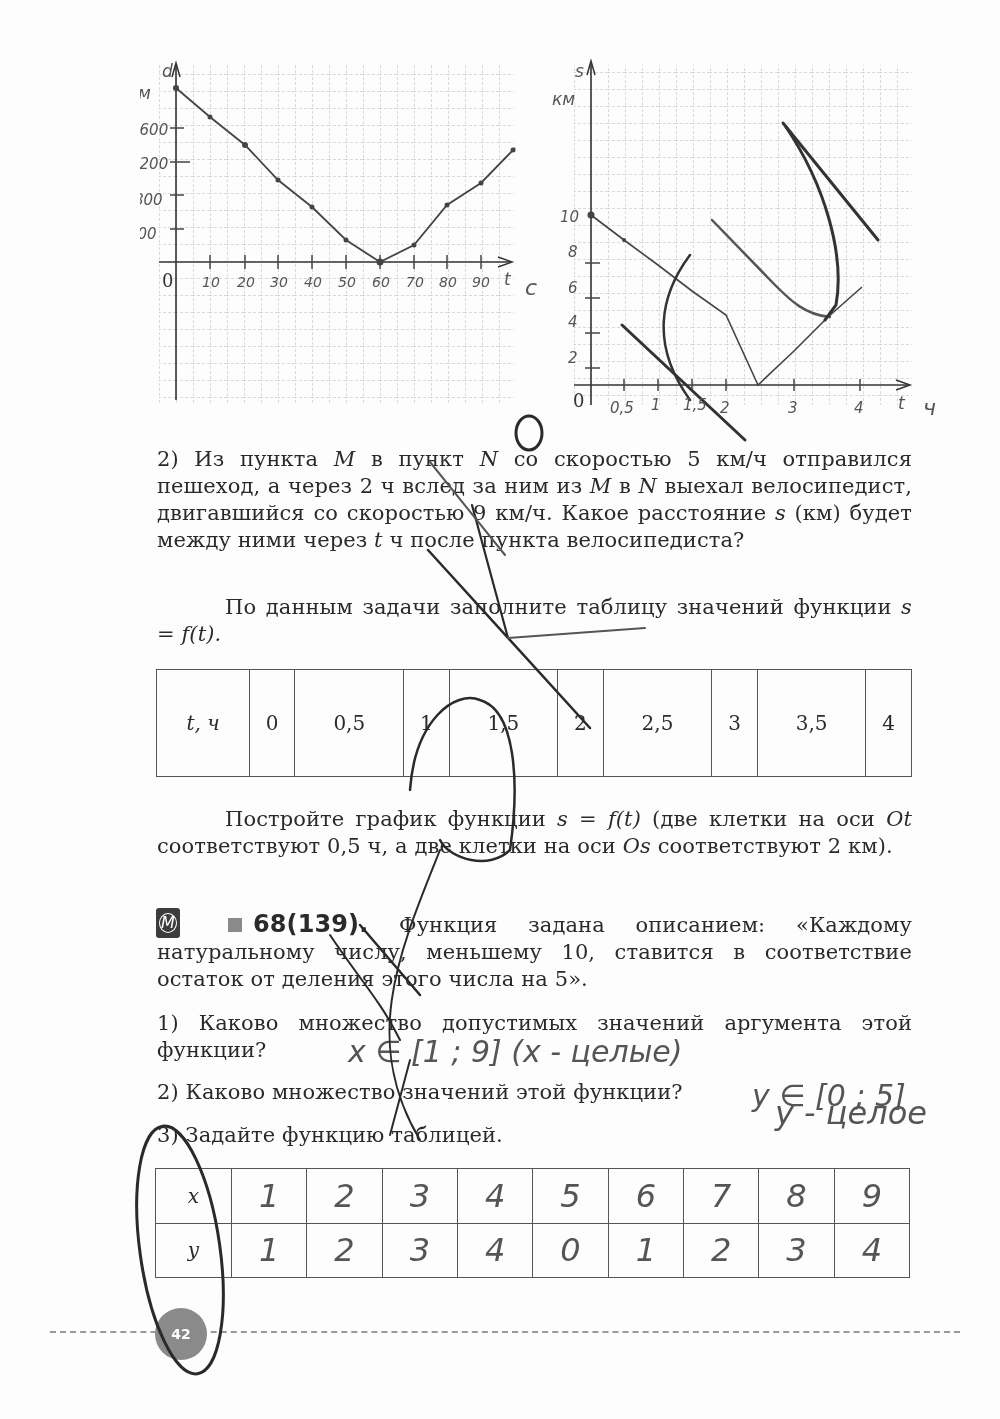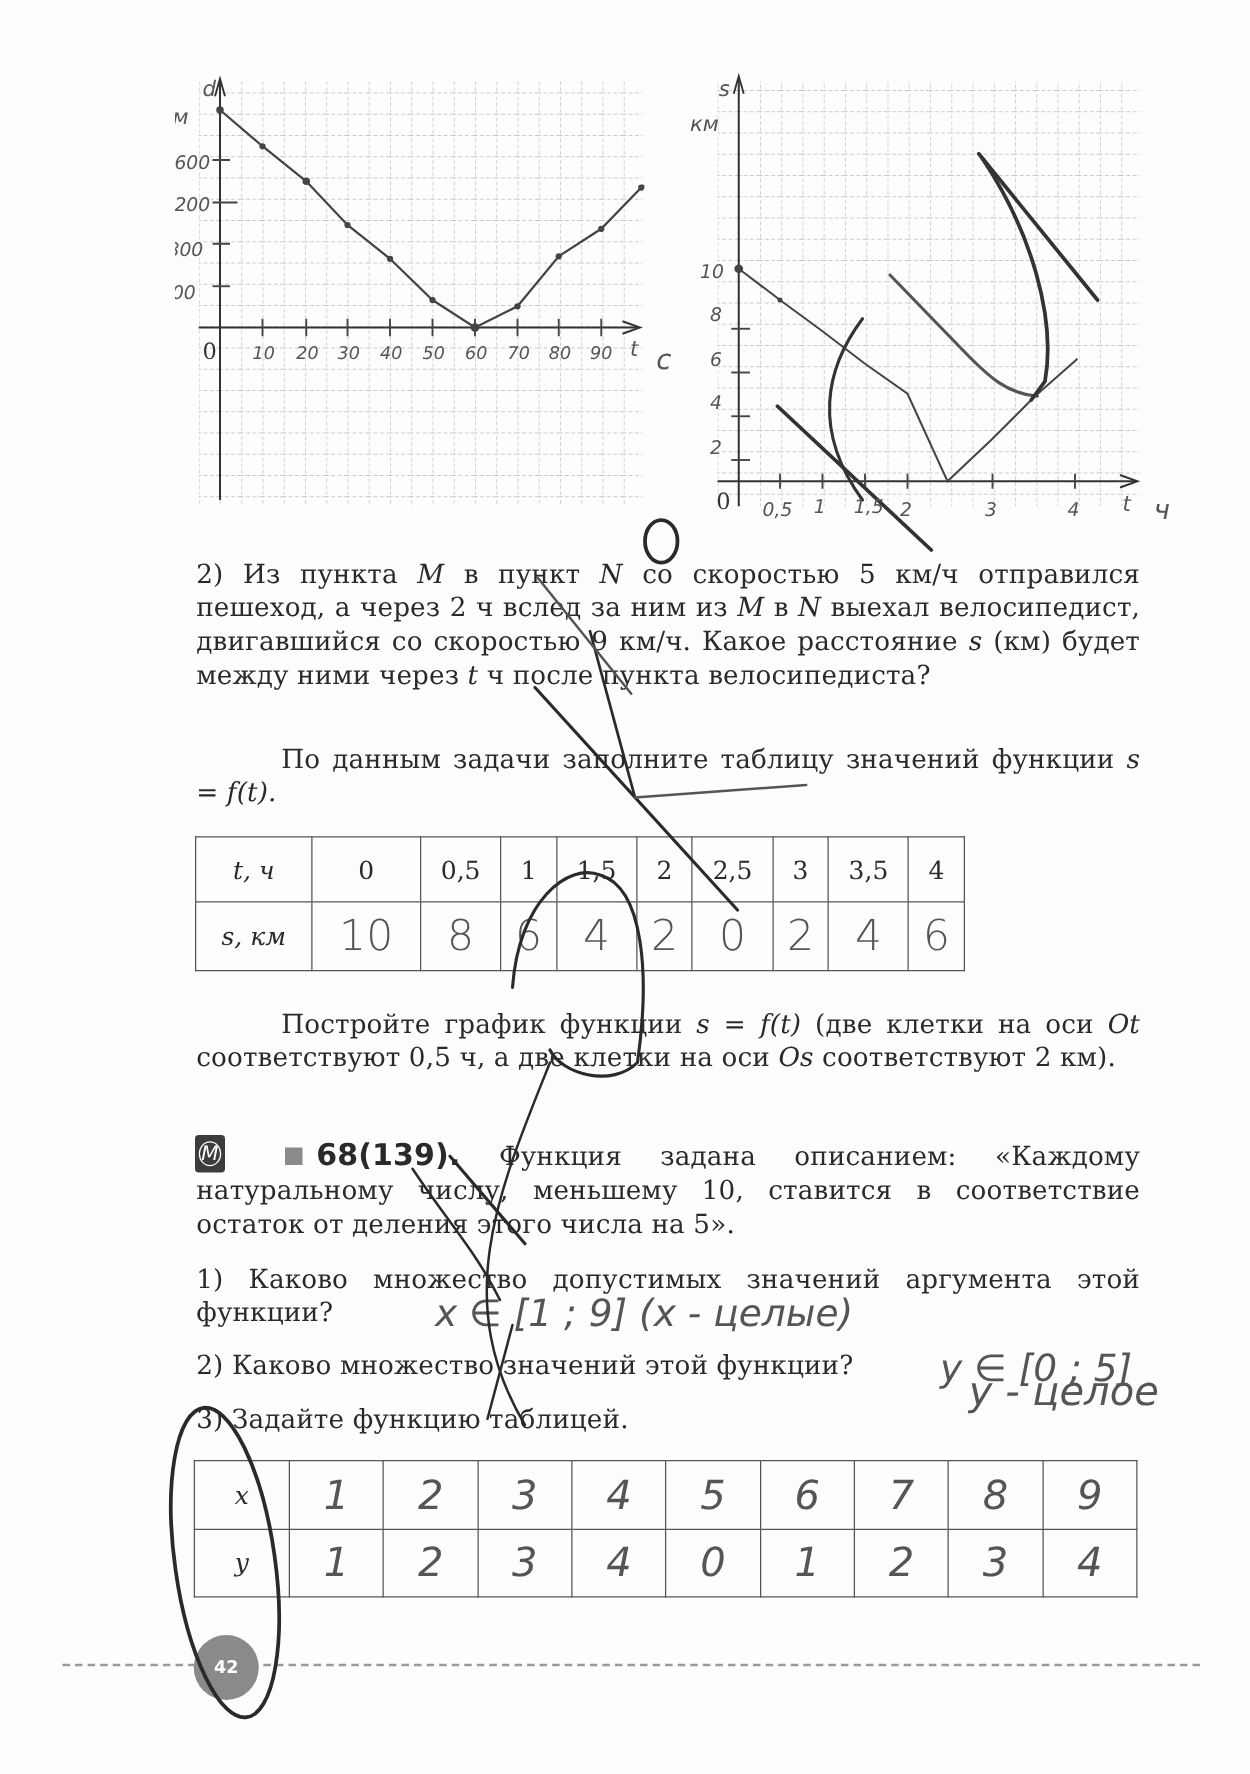--- a/index.html
+++ b/index.html
@@ -164,45 +164,33 @@
 </svg>
 
 <div class="para" style="top:446px;">
   <span>2) Из пункта </span><i>M</i><span> в пункт </span><i>N</i><span> со скоростью 5 км/ч отправился пешеход, а через 2 ч вслед за ним из </span><i>M</i><span> в </span><i>N</i><span> выехал велосипедист, двигавшийся со скоростью 9 км/ч. Какое расстояние </span><i>s</i><span> (км) будет между ними через </span><i>t</i><span> ч после пункта велосипедиста?</span>
 </div>
 
 <div class="para" style="top:594px;">
   <span class="ind"></span><span>По данным задачи заполните таблицу значений функции </span><i>s = f(t).</i>
 </div>
 
-<table class="grid tbl1" style="left:156px;top:669px;width:616px;height:108px;">
+<table class="grid tbl1" style="left:156px;top:669px;width:756px;height:108px;">
   <tbody>
       <tr style="height:52px;">
     <td class="hcell" style="width:92px;"><i>t, ч</i></td>
     <td>0</td>
     <td>0,5</td>
     <td>1</td>
     <td>1,5</td>
     <td>2</td>
     <td>2,5</td>
     <td>3</td>
     <td>3,5</td>
     <td>4</td>
-  </tr>
-  <tr style="height:54px;">
-    <td class="hcell"><i>s, км</i></td>
-    <td class="hv">10</td>
-    <td class="hv">8</td>
-    <td class="hv">6</td>
-    <td class="hv">4</td>
-    <td class="hv">2</td>
-    <td class="hv">0</td>
-    <td class="hv">2</td>
-    <td class="hv">4</td>
-    <td class="hv">6</td>
   </tr>
 </tbody>
   </table>
 
 <div class="para" style="top:806px;">
   <span class="ind"></span><span>Постройте график функции </span><i>s = f(t)</i><span> (две клетки на оси </span><i>Ot</i><span> соответствуют 0,5 ч, а две клетки на оси </span><i>Os</i><span> соответствуют 2 км).</span>
 </div>
 
 <div class="m-badge"><span style="position:relative;z-index:1;">M</span></div>
 <div class="sq"></div>

